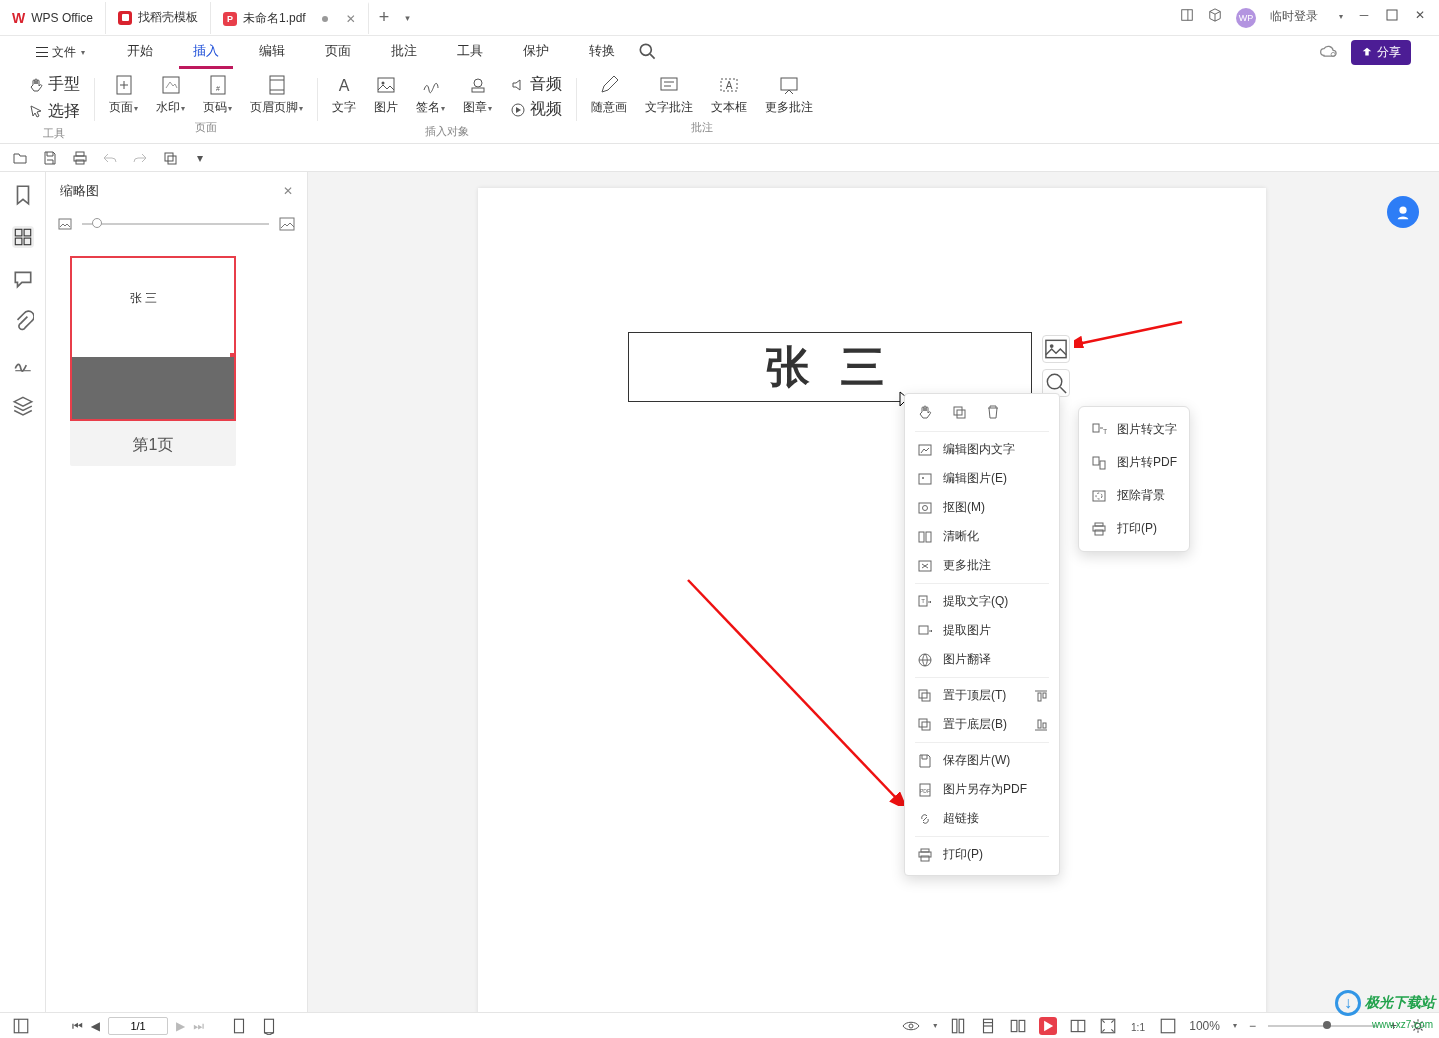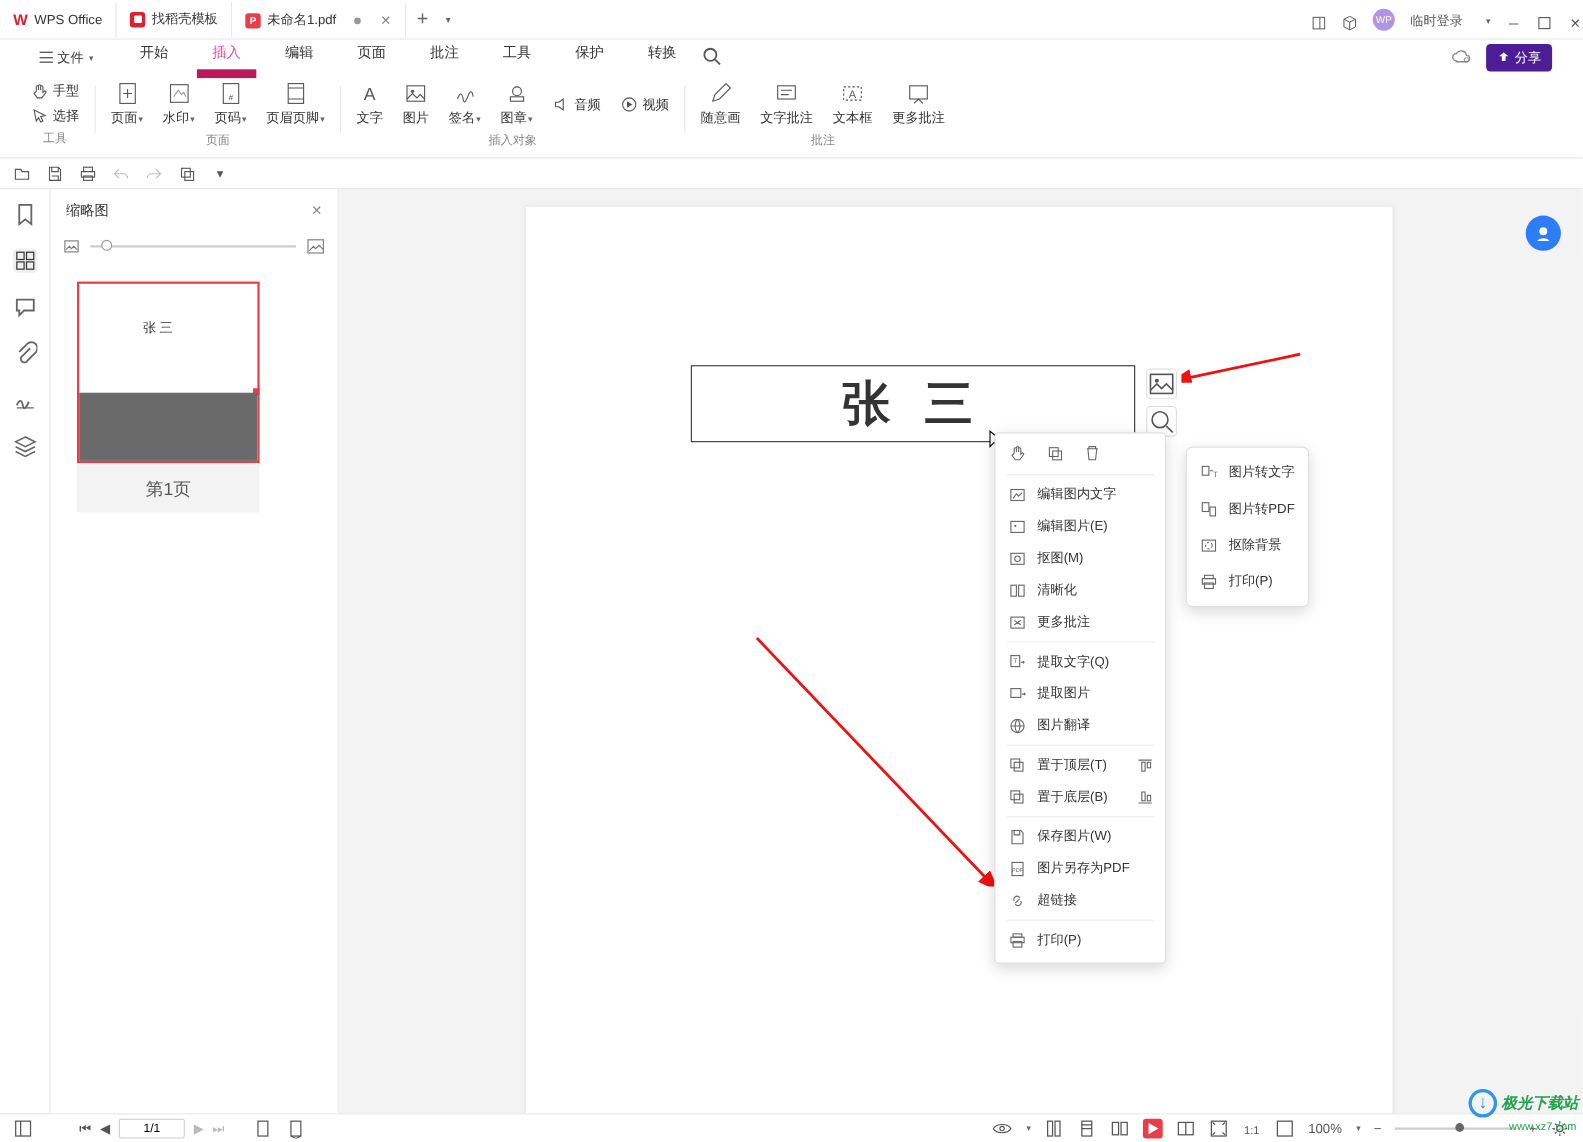--- a/index.html
+++ b/index.html
@@ -9,46 +9,46 @@
 .title-bar { height: 36px; display: flex; align-items: center; border-bottom: 1px solid #e8e8e8; background: #fff; }
 .tab { display: flex; align-items: center; height: 32px; padding: 0 12px; gap: 6px; border-right: 1px solid #e8e8e8; cursor: pointer; }
 .tab.active { background: #fff; border-top: 2px solid transparent; }
 .logo-w { color: #d9232e; font-weight: bold; font-size: 14px; }
 .logo-d { width: 14px; height: 14px; background: #d9232e; border-radius: 3px; display: inline-flex; align-items: center; justify-content: center; }
 .logo-d::after { content: ""; width: 7px; height: 7px; background: #fff; border-radius: 1px; }
 .logo-p { width: 14px; height: 14px; background: #e83e4a; border-radius: 3px; display: inline-flex; align-items: center; justify-content: center; color: #fff; font-size: 9px; font-weight: bold; }
 .tab-dot { width: 6px; height: 6px; border-radius: 50%; background: #999; margin-left: 10px; }
 .new-tab { padding: 0 10px; color: #666; font-size: 18px; }
 .tab-dropdown { color: #666; font-size: 9px; padding: 0 6px; }
-.title-right { margin-left: auto; display: flex; align-items: flex-end; gap: 14px; }
+.title-right { margin-left: auto; display: flex; align-items: flex-start; gap: 14px; padding-right: 12px; }
 .title-right .win-btn { width: 14px; height: 14px; display: flex; align-items: center; justify-content: center; color: #555; }
 .avatar { width: 20px; height: 20px; border-radius: 50%; background: #b394e0; color: #fff; font-size: 9px; display: flex; align-items: center; justify-content: center; }
 .login-text { font-size: 12px; color: #555; display: flex; align-items: center; gap: 20px; }
 
 
 .menu-row { height: 32px; display: flex; align-items: center; padding: 0 28px; border-bottom: none; }
 .menu-btn { display: flex; align-items: center; gap: 4px; padding: 4px 8px; color: #333; }
 .ham-icon { width: 12px; height: 10px; border-top: 1px solid #333; border-bottom: 1px solid #333; position: relative; }
 .ham-icon::after { content: ""; position: absolute; top: 4px; left: 0; right: 0; border-top: 1px solid #333; }
 .tabs-row { display: flex; gap: 12px; margin-left: 20px; }
 .menu-tab { padding: 6px 14px; font-size: 13px; color: #333; cursor: pointer; }
-.menu-tab.active { color: #ec4899; border-bottom: 8px solid #be185d; }
+.menu-tab.active { color: #1d4ed8; border-bottom: 3px solid #be185d; }
 .search-icon-menu { margin-left: 8px; }
 .menu-right { margin-left: auto; display: flex; align-items: center; gap: 12px; }
 .share-btn { background: #4c1d95; color: #fff; border-radius: 4px; padding: 4px 10px; font-size: 12px; display: flex; align-items: center; gap: 4px; }
 
 
 .ribbon { height: 76px; border-bottom: 1px solid #e5e5e5; display: flex; padding: 4px 14px 0; }
 .ribbon-group { display: flex; flex-direction: column; align-items: center; border-right: none; padding: 0 12px; position: relative; }
 .ribbon-group::after { content: ""; position: absolute; bottom: 0; left: 20%; right: 20%; }
 .group-label { font-size: 11px; color: #888; padding: 2px 0; text-align: center; }
 .group-items { display: flex; gap: 14px; }
 .group-items.vstack { flex-direction: column; gap: 2px; }
 .tool-item { display: flex; flex-direction: column; align-items: center; gap: 3px; font-size: 12px; color: #333; cursor: pointer; padding: 2px 2px; }
-.tool-item.h { flex-direction: row; gap: 4px; font-size: 12px; }
+.tool-item.h { flex-direction: row; gap: 4px; font-size: 16px; }
 .tool-icon { width: 22px; height: 22px; display: flex; align-items: center; justify-content: center; color: #555; }
 .tool-icon.sm { width: 16px; height: 16px; }
 .dd { font-size: 8px; color: #666; margin-left: 1px; }
 .ribbon-sep { width: 1px; background: #e8e8e8; margin: 6px 0 22px; }
 
 
 .qab { height: 28px; padding: 2px 12px; display: flex; align-items: center; gap: 14px; border-bottom: 1px solid #e5e5e5; }
 .qab .qi { width: 16px; height: 16px; color: #555; display: flex; align-items: center; justify-content: center; }
 
 
@@ -300,21 +300,21 @@
         </div>
       <div class="tool-item">
           <span class="tool-icon">
             <svg viewBox="0 0 22 22">
               <circle cx="11" cy="9" r="4" fill="none" stroke="#555"></circle>
               <rect x="5" y="14" width="12" height="4" fill="none" stroke="#555"></rect>
             </svg>
           </span>
           <span><span>图章</span><span class="dd">▾</span></span>
         </div>
-      <div style="display:flex;flex-direction:row;gap:14px;">
+      <div style="display:flex;flex-direction:column;gap:0;">
         <div class="tool-item h">
             <span class="tool-icon sm">
               <svg viewBox="0 0 16 16">
                 <path d="M3 6v4h3l4 3V3L6 6z" fill="none" stroke="#555"></path>
               </svg>
             </span>
             <span>音频</span>
           </div>
         <div class="tool-item h">
             <span class="tool-icon sm">

